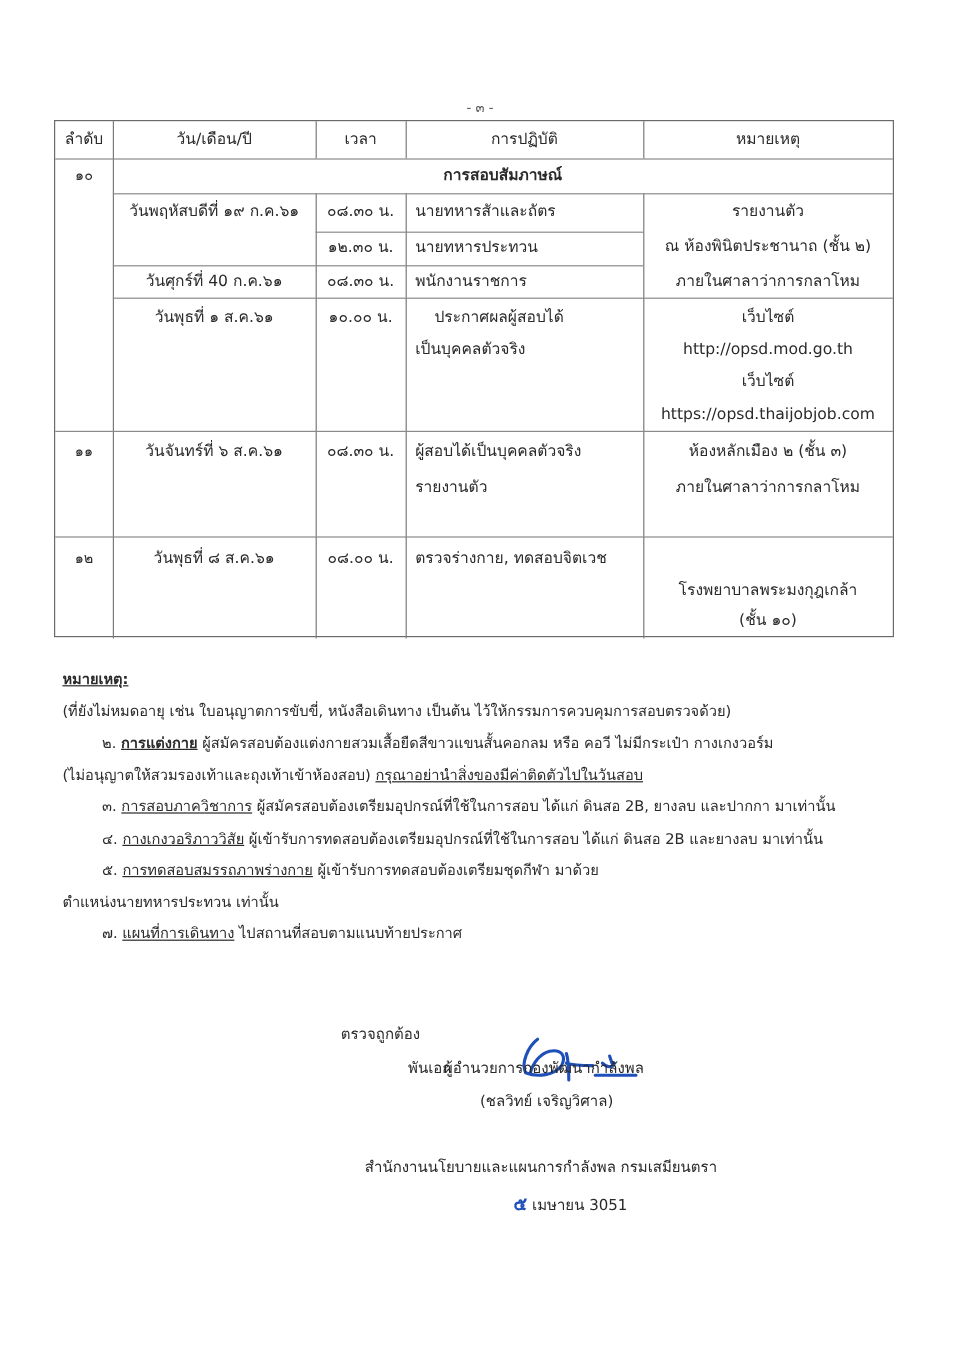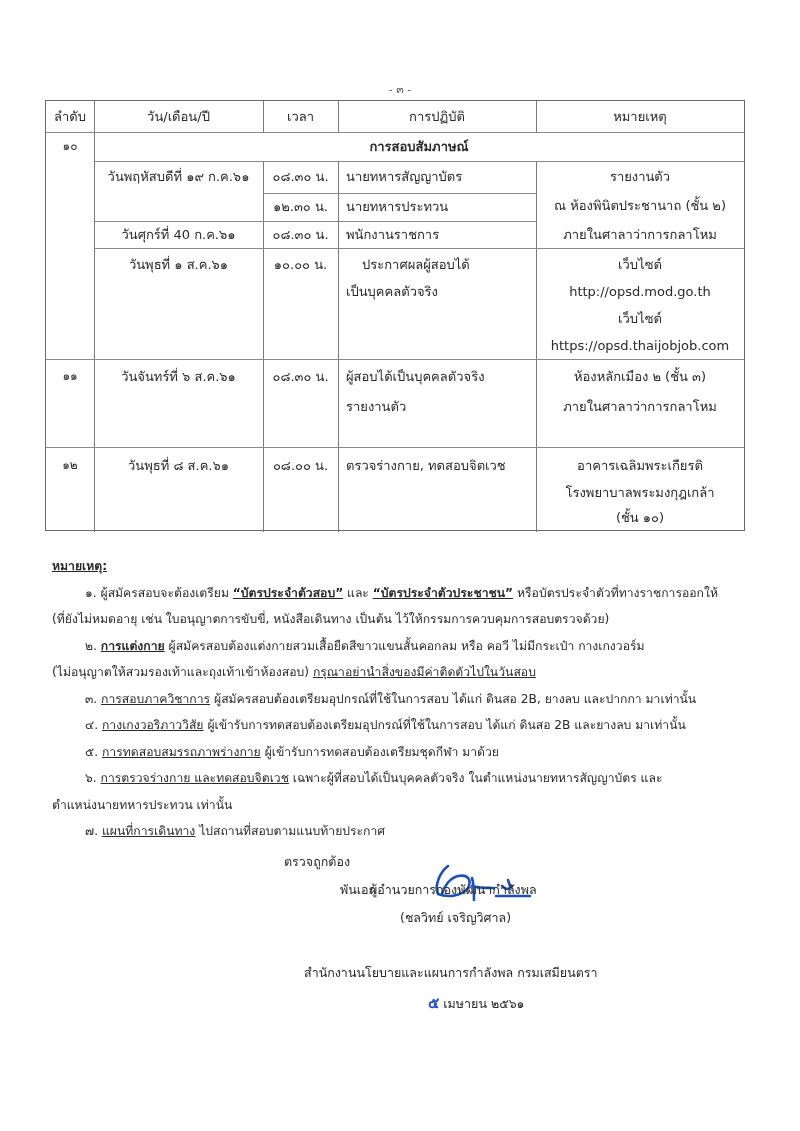--- a/index.html
+++ b/index.html
@@ -49,21 +49,21 @@
   <div class="cell c" style="left:48px; top:2px; width:169px;">วัน/เดือน/ปี</div>
   <div class="cell c" style="left:217px; top:2px; width:75px;">เวลา</div>
   <div class="cell c" style="left:292px; top:2px; width:198px;">การปฏิบัติ</div>
   <div class="cell c" style="left:490px; top:2px; width:208px;">หมายเหตุ</div>
 
   <div class="cell c" style="left:0; top:32px; width:48px; font-size:12px;">๑๐</div>
   <div class="cell c bold" style="left:48px; top:32px; width:650px;">การสอบสัมภาษณ์</div>
 
   <div class="cell c" style="left:48px; top:62px; width:169px;">วันพฤหัสบดีที่ ๑๙ ก.ค.๖๑</div>
   <div class="cell c" style="left:217px; top:62px; width:75px;">๐๘.๓๐ น.</div>
-  <div class="cell l" style="left:292px; top:62px; width:198px;">นายทหารสัญญาบัตร</div>
+  <div class="cell l" style="left:292px; top:62px; width:198px;">นายทหารสัาและถัตร</div>
 
   <div class="cell c" style="left:217px; top:92px; width:75px;">๑๒.๓๐ น.</div>
   <div class="cell l" style="left:292px; top:92px; width:198px;">นายทหารประทวน</div>
 
   <div class="cell c" style="left:48px; top:120px; width:169px;">วันศุกร์ที่ 40 ก.ค.๖๑</div>
   <div class="cell c" style="left:217px; top:120px; width:75px;">๐๘.๓๐ น.</div>
   <div class="cell l" style="left:292px; top:120px; width:198px;">พนักงานราชการ</div>
 
   <div class="cell c" style="left:490px; top:62px; width:208px;">รายงานตัว</div>
   <div class="cell c" style="left:490px; top:91px; width:208px;">ณ ห้องพินิตประชานาถ (ชั้น ๒)</div>
@@ -83,35 +83,26 @@
   <div class="cell c" style="left:217px; top:262px; width:75px;">๐๘.๓๐ น.</div>
   <div class="cell l" style="left:292px; top:262px; width:198px;">ผู้สอบได้เป็นบุคคลตัวจริง</div>
   <div class="cell l" style="left:292px; top:292px; width:198px;">รายงานตัว</div>
   <div class="cell c" style="left:490px; top:262px; width:208px;">ห้องหลักเมือง ๒ (ชั้น ๓)</div>
   <div class="cell c" style="left:490px; top:292px; width:208px;">ภายในศาลาว่าการกลาโหม</div>
 
   <div class="cell c" style="left:0; top:351px; width:48px; font-size:12px;">๑๒</div>
   <div class="cell c" style="left:48px; top:351px; width:169px;">วันพุธที่ ๘ ส.ค.๖๑</div>
   <div class="cell c" style="left:217px; top:351px; width:75px;">๐๘.๐๐ น.</div>
   <div class="cell l" style="left:292px; top:351px; width:198px;">ตรวจร่างกาย, ทดสอบจิตเวช</div>
-  <div class="cell c" style="left:490px; top:351px; width:208px;">อาคารเฉลิมพระเกียรติ</div>
   <div class="cell c" style="left:490px; top:378px; width:208px;">โรงพยาบาลพระมงกุฎเกล้า</div>
   <div class="cell c" style="left:490px; top:403px; width:208px;">(ชั้น ๑๐)</div>
 </div>
 
 <div class="notes">
   <div class="title">หมายเหตุ:</div>
-  <div class="ind">
-    <span>๑.</span>
-    <span>ผู้สมัครสอบจะต้องเตรียม</span>
-    <span class="ub">“บัตรประจำตัวสอบ”</span>
-    <span>และ</span>
-    <span class="ub">“บัตรประจำตัวประชาชน”</span>
-    <span>หรือบัตรประจำตัวที่ทางราชการออกให้</span>
-  </div>
   <div>(ที่ยังไม่หมดอายุ เช่น ใบอนุญาตการขับขี่, หนังสือเดินทาง เป็นต้น ไว้ให้กรรมการควบคุมการสอบตรวจด้วย)</div>
   <div class="ind">
     <span>๒.</span>
     <span class="ub">การแต่งกาย</span>
     <span>ผู้สมัครสอบต้องแต่งกายสวมเสื้อยืดสีขาวแขนสั้นคอกลม หรือ คอวี ไม่มีกระเป๋า กางเกงวอร์ม</span>
   </div>
   <div>
     <span>(ไม่อนุญาตให้สวมรองเท้าและถุงเท้าเข้าห้องสอบ)</span>
     <span class="u">กรุณาอย่านำสิ่งของมีค่าติดตัวไปในวันสอบ</span>
   </div>
@@ -123,37 +114,32 @@
   <div class="ind">
     <span>๔.</span>
     <span class="u">กางเกงวอริภาววิสัย</span>
     <span>ผู้เข้ารับการทดสอบต้องเตรียมอุปกรณ์ที่ใช้ในการสอบ ได้แก่ ดินสอ 2B และยางลบ มาเท่านั้น</span>
   </div>
   <div class="ind">
     <span>๕.</span>
     <span class="u">การทดสอบสมรรถภาพร่างกาย</span>
     <span>ผู้เข้ารับการทดสอบต้องเตรียมชุดกีฬา มาด้วย</span>
   </div>
-  <div class="ind">
-    <span>๖.</span>
-    <span class="u">การตรวจร่างกาย และทดสอบจิตเวช</span>
-    <span>เฉพาะผู้ที่สอบได้เป็นบุคคลตัวจริง ในตำแหน่งนายทหารสัญญาบัตร และ</span>
-  </div>
   <div>ตำแหน่งนายทหารประทวน เท่านั้น</div>
   <div class="ind">
     <span>๗.</span>
     <span class="u">แผนที่การเดินทาง</span>
     <span>ไปสถานที่สอบตามแนบท้ายประกาศ</span>
   </div>
 </div>
 
 <div class="sig" style="left:284px; top:852px;">ตรวจถูกต้อง</div>
 <div class="sig" style="left:340px; top:880px;">พันเอก</div>
 <svg style="position:absolute; left:428px; top:860px;" width="110" height="45" viewBox="0 0 110 45">
   <path d="M20 6 C12 12,6 26,10 34 C20 38,34 36,40 28 C44 20,40 14,30 16 C22 18,16 26,14 34 M44 18 C46 24,46 32,46 40 M44 26 C50 28,60 28,66 28 M74 26 C78 30,82 30,84 26 M80 20 L82 26 M68 36 L102 36" fill="none" stroke="#1f4fb8" stroke-width="2.6" stroke-linecap="round"></path>
 </svg>
 <div class="sig" style="left:400px; top:908px;">(ชลวิทย์  เจริญวิศาล)</div>
 <div class="sig" style="left:370px; top:880px;">ผู้อำนวยการกองพัฒนากำลังพล</div>
 <div class="sig" style="left:304px; top:963px;">สำนักงานนโยบายและแผนการกำลังพล กรมเสมียนตรา</div>
 <div class="sig" style="left:428px; top:991px;">
   <span style="color:#1f4fb8; font-weight:bold; font-size:15px;">๕</span>
-  <span>เมษายน ๒๕๖๑</span>
+  <span>เมษายน 3051</span>
 </div>
 
 </body></html>

